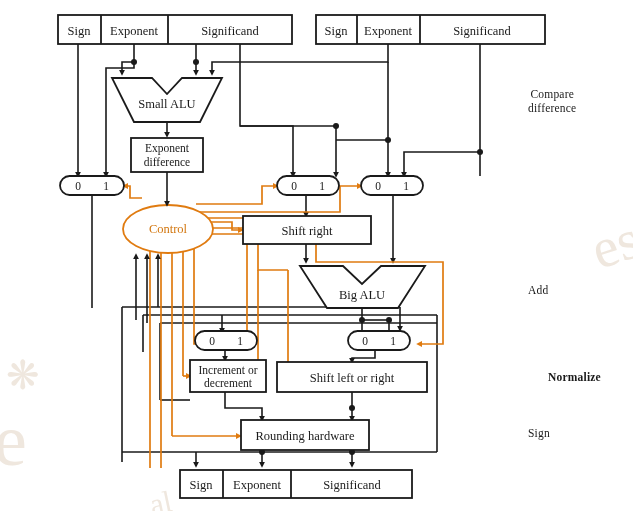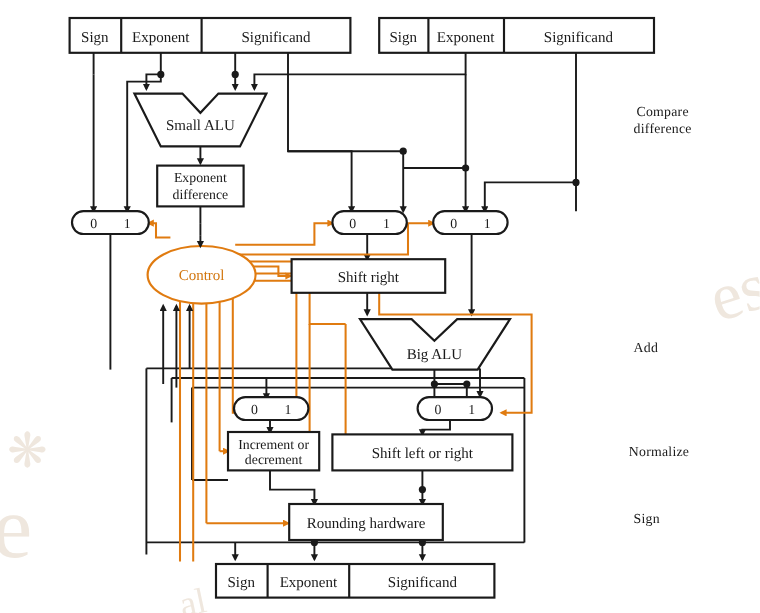--- a/index.html
+++ b/index.html
@@ -257,20 +257,20 @@
     </g>
   </svg>
 
   <div class="lbl" style="left:528px;top:88px;">
     <div>Compare</div>
     <div>difference</div>
   </div>
   <div class="lbl" style="left:528px;top:284px;">
     <div>Add</div>
   </div>
-  <div class="lbl" style="left:524px;top:371px;">
+  <div class="lbl" style="left:548px;top:371px;font-weight:bold;">
     <div>Normalize</div>
   </div>
   <div class="lbl" style="left:528px;top:427px;">
     <div>Sign</div>
   </div>
 
 </div>
 
 </body></html>

